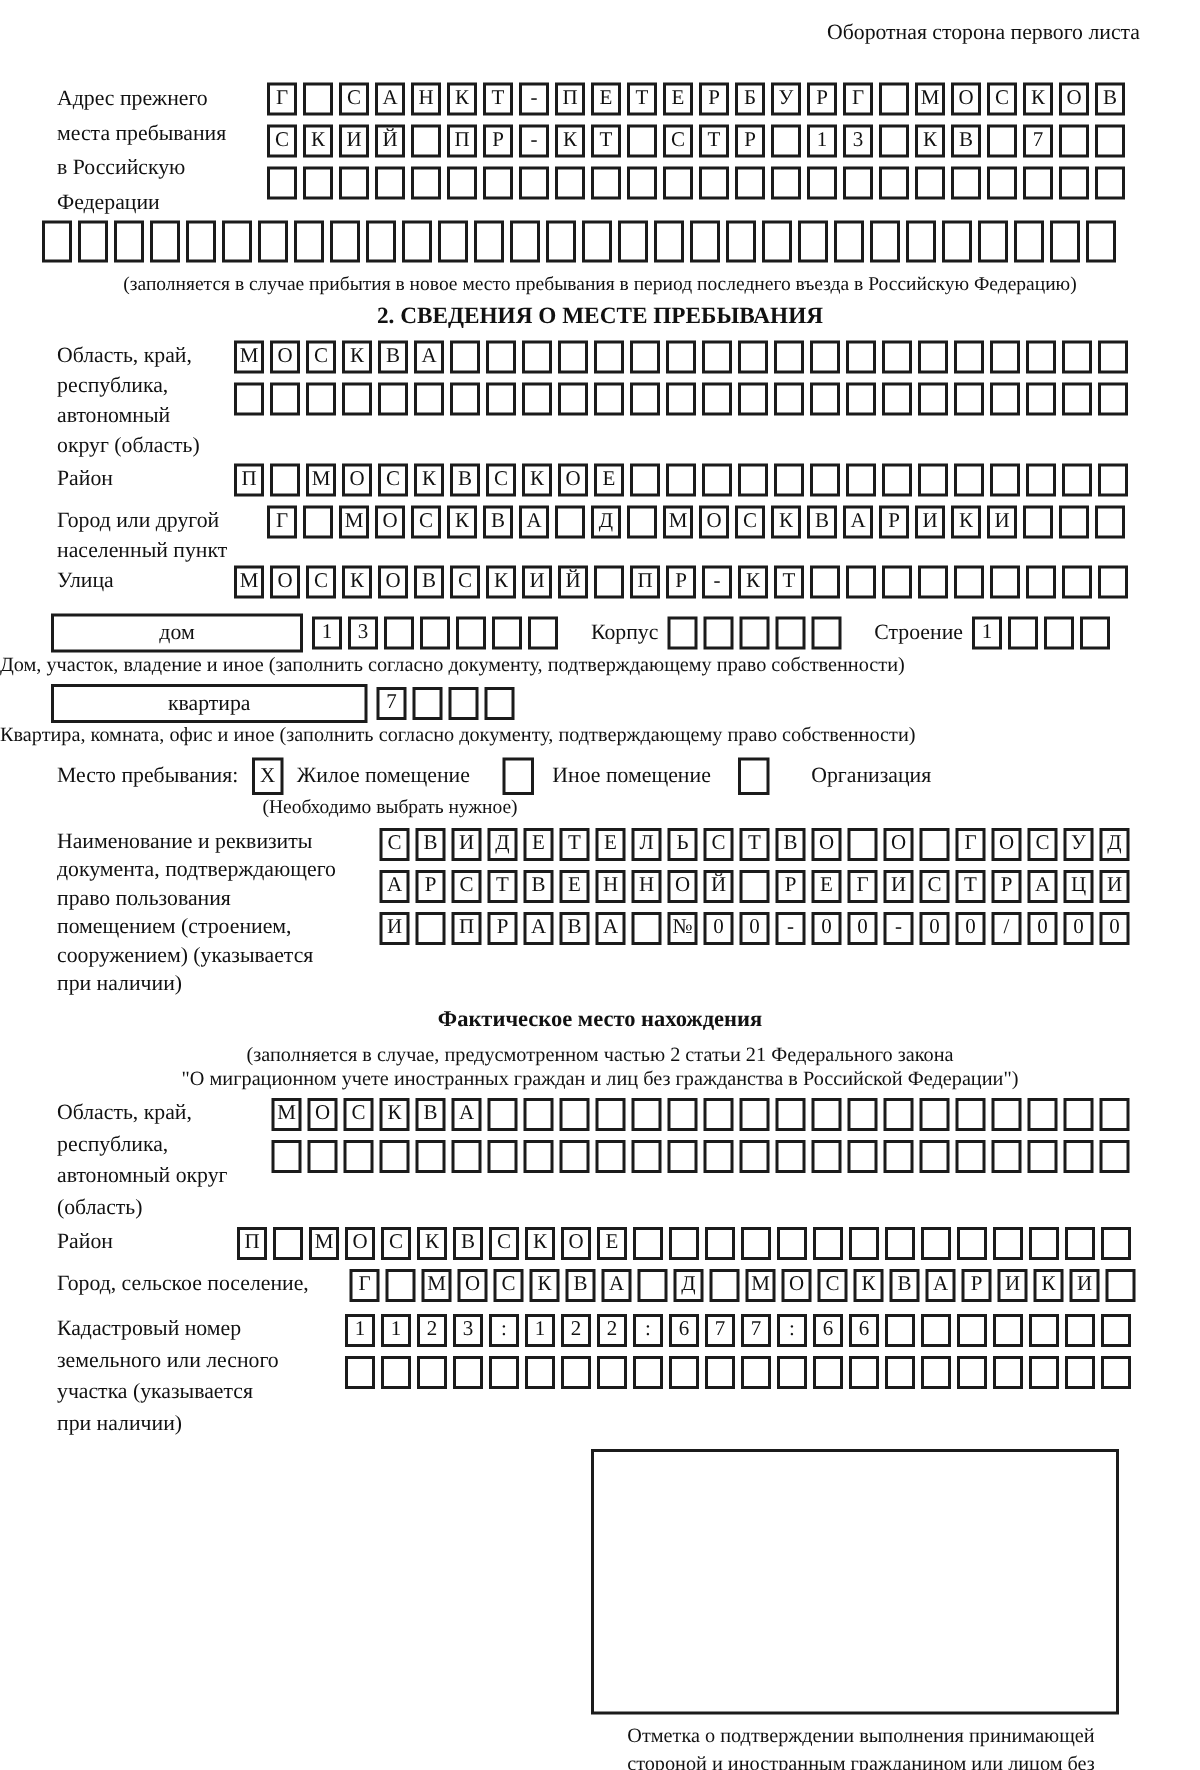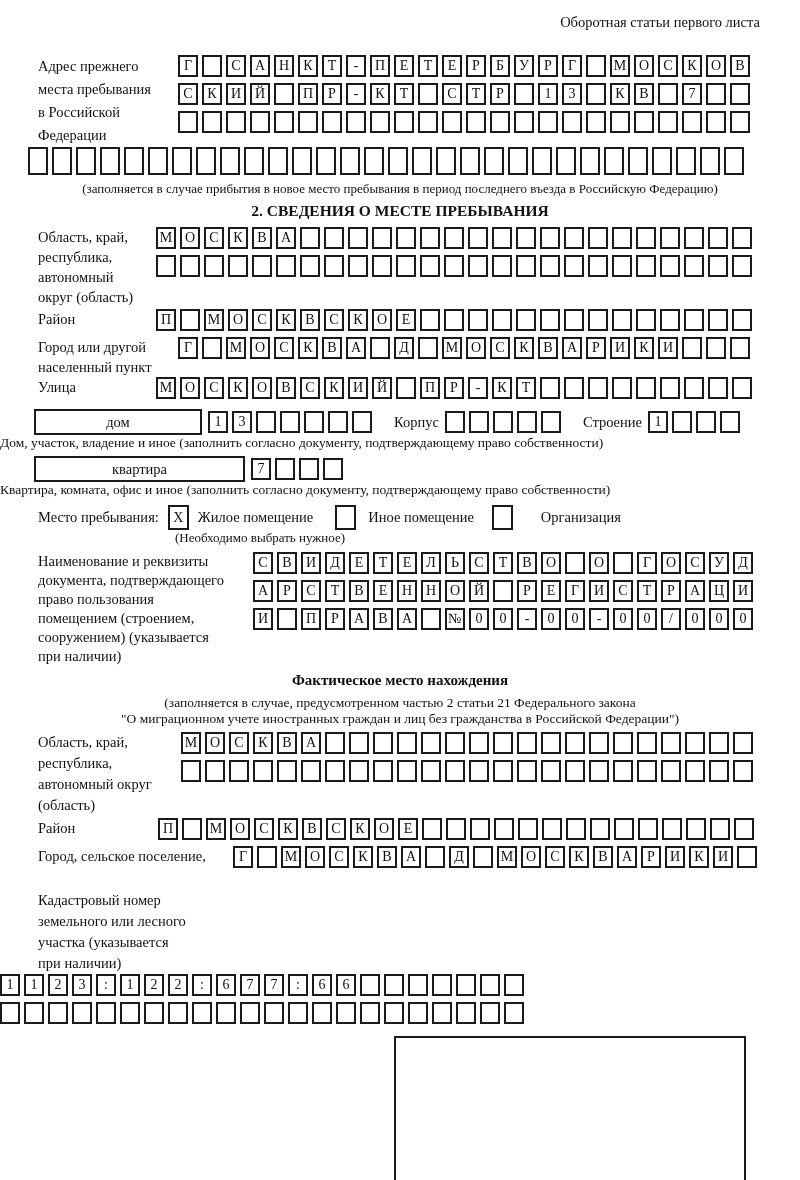--- a/index.html
+++ b/index.html
@@ -41,27 +41,27 @@
     box-sizing:border-box; border:2px solid #1b1b1b; width:21px; height:25px;
     display:flex; align-items:center; justify-content:center; font-size:14px; background:#fff;
   }
   .stampwrap{ margin-left:385px; width:378px; text-align:center; }
   .stampbox{ box-sizing:border-box; border:2px solid #1b1b1b; width:352px; height:177px; margin-left:9px; background:#fff; }
   .stampnote{ font-size:13.5px; line-height:19px; margin-top:4px; }
 </style>
 </head>
 <body>
 
-<div class="topline">Оборотная статьи первого листа</div>
+<div class="topline">Оборотная сторона первого листа</div>
 
 <div class="field" style="margin-top:24px;">
   <div class="lblcol w140">
     <div>Адрес прежнего</div>
     <div>места пребывания</div>
-    <div>в Российской</div>
+    <div>в Российскую</div>
     <div>Федерации</div>
   </div>
   <div class="cellcol">
     <div class="cellrow">
         <span class="cell">Г</span>
         <span class="cell"></span>
         <span class="cell">С</span>
         <span class="cell">А</span>
         <span class="cell">Н</span>
         <span class="cell">К</span>
@@ -588,21 +588,21 @@
       <span class="cell">В</span>
       <span class="cell">А</span>
       <span class="cell">Р</span>
       <span class="cell">И</span>
       <span class="cell">К</span>
       <span class="cell">И</span>
       <span class="cell"></span>
     </div>
 </div>
 
-<div class="field" style="margin-top:16px;flex-direction:column;">
+<div class="field" style="margin-top:2px;">
   <div class="lblcol w192">
     <div>Кадастровый номер</div>
     <div>земельного или лесного</div>
     <div>участка (указывается</div>
     <div>при наличии)</div>
   </div>
   <div class="cellcol">
     <div class="cellrow">
         <span class="cell">1</span>
         <span class="cell">1</span>

